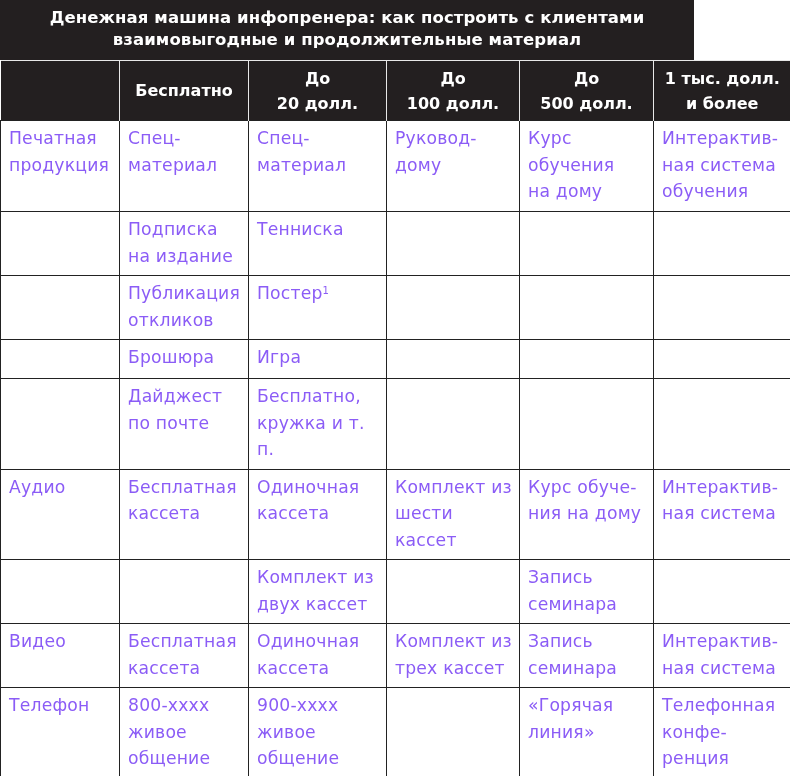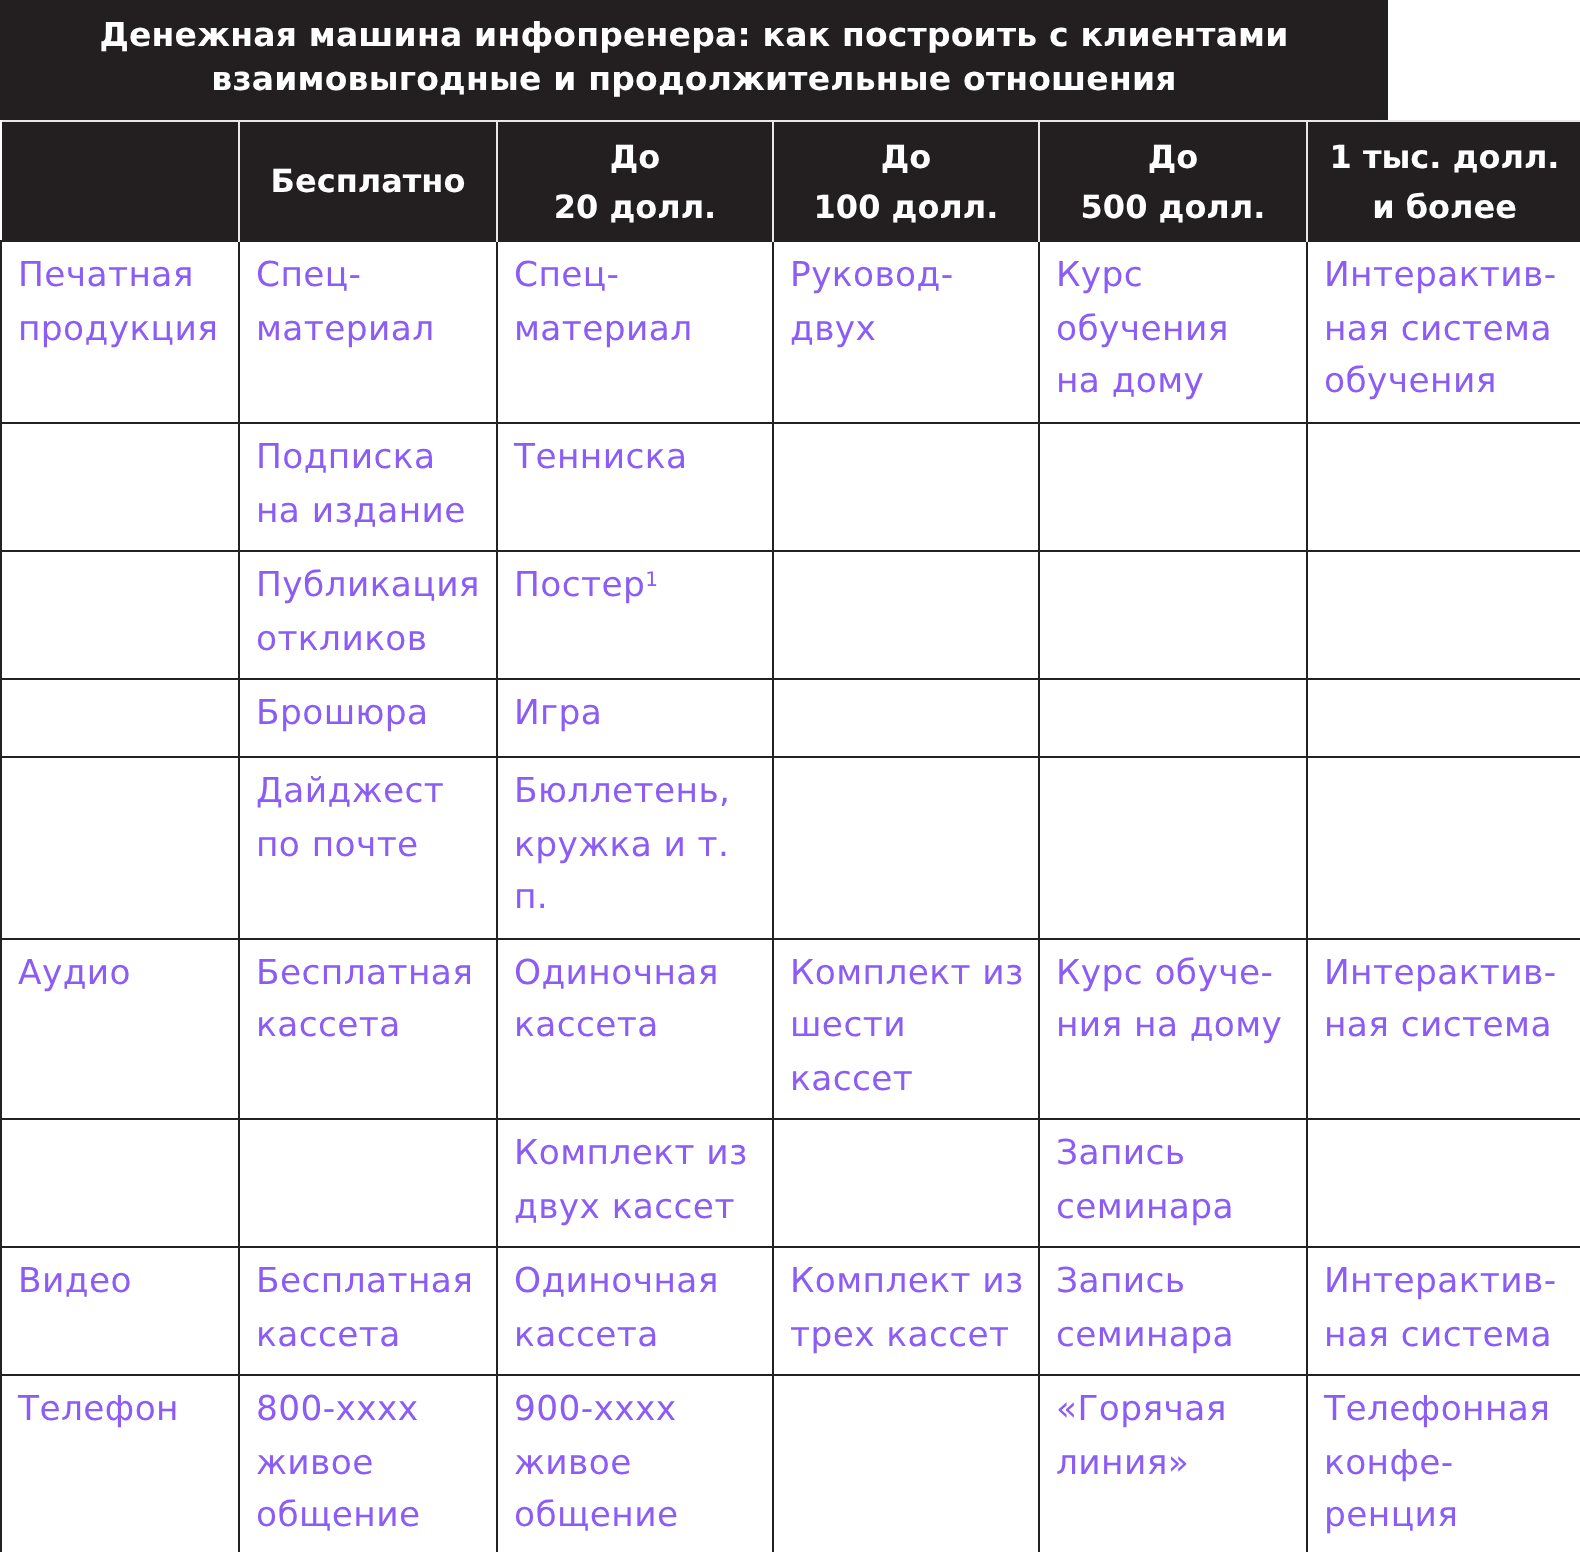--- a/index.html
+++ b/index.html
@@ -43,21 +43,21 @@
   tr.r7 td { height:50px; }
   tr.r8 td { height:52px; }
   tr.r9 td { height:51px; }
   tr.r10 td { height:80px; }
 </style>
 </head>
 <body>
 
 <div class="title">
   <span class="title-line">Денежная машина инфопренера: как построить с клиентами</span>
-  <span class="title-line">взаимовыгодные и продолжительные отношения</span>
+  <span class="title-line">взаимовыгодные и продолжительные материал</span>
 </div>
 
 <table>
   <colgroup>
     <col class="c0">
       <col class="c1">
       <col class="c2">
       <col class="c3">
       <col class="c4">
       <col class="c5">
@@ -78,21 +78,21 @@
   </thead>
   <tbody>
     <tr class="r1">
       <td>Печатная
 продукция</td>
       <td>Спец-
 материал</td>
       <td>Спец-
 материал</td>
       <td>Руковод-
-двух</td>
+дому</td>
       <td>Курс
 обучения
 на дому</td>
       <td>Интерактив-
 ная система
 обучения</td>
     </tr>
     <tr class="r3">
       <td></td>
       <td>Подписка
@@ -116,21 +116,21 @@
       <td>Брошюра</td>
       <td>Игра</td>
       <td></td>
       <td></td>
       <td></td>
     </tr>
     <tr class="r6">
       <td></td>
       <td>Дайджест
 по почте</td>
-      <td>Бюллетень,
+      <td>Бесплатно,
 кружка и т. п.</td>
       <td></td>
       <td></td>
       <td></td>
     </tr>
     <tr class="r7">
       <td>Аудио</td>
       <td>Бесплатная
 кассета</td>
       <td>Одиночная

